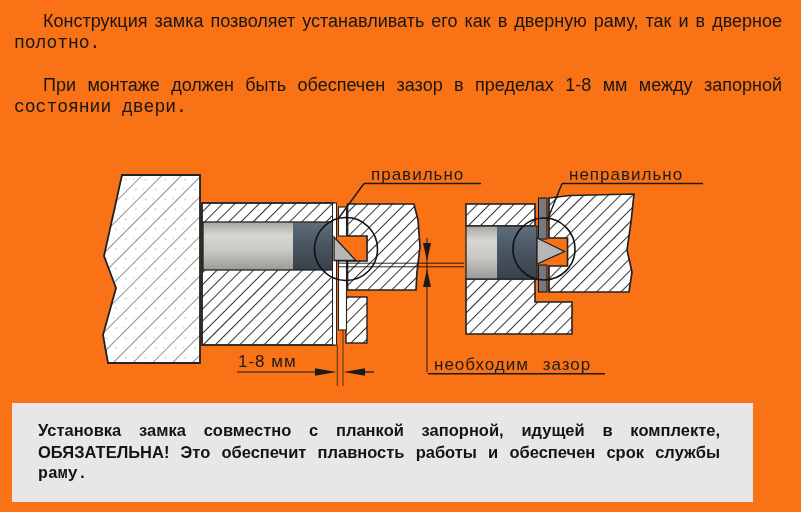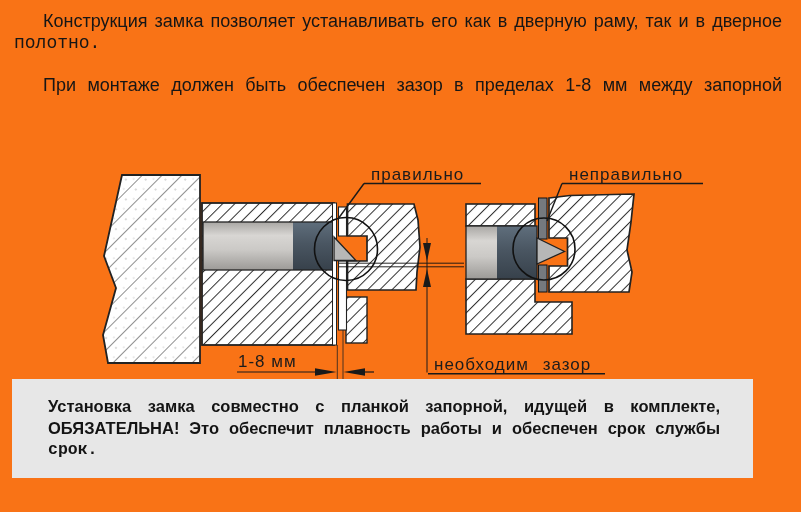--- a/index.html
+++ b/index.html
@@ -9,33 +9,34 @@
   .intro{position:absolute;left:14px;top:11px;width:768px;font-size:18px;line-height:21.7px;
          color:#161616;}
   .jline{text-align:justify;text-align-last:justify;white-space:normal;}
   .jlast{text-align:justify;text-align-last:left;font-family:Liberation Mono, monospace;}
   .indent{padding-left:29px;}
   .pgap{margin-top:21px;}
   
   .diagram-svg{position:absolute;left:0;top:0;width:801px;height:512px;}
   .dlabel{font-family:"Liberation Sans",sans-serif;font-size:17px;fill:#1c1c1c;letter-spacing:1px;}
   
-  .note{position:absolute;left:12px;top:379px;width:741px;height:99px;background:#e7e7e7;
-        box-sizing:border-box;padding:17px 33px 0 36px;font-size:16.5px;font-weight:bold;
+  .note{position:absolute;left:12px;top:403px;width:741px;height:99px;background:#e7e7e7;
+        box-sizing:border-box;padding:17px 33px 0 26px;font-size:16.5px;font-weight:bold;
         line-height:21.6px;color:#141414;}
 </style>
 </head>
 <body>
 
 <div class="page">
 
   <div class="intro">
     <div class="jline indent">Конструкция замка позволяет устанавливать его как в дверную раму, так и в дверное</div>
     <div class="jlast">полотно.</div>
     <div class="jline indent pgap">При монтаже должен быть обеспечен зазор в пределах 1-8 мм между запорной</div>
+    <div class="jlast">состоянии двери.</div>
   </div>
 
   <svg class="diagram-svg" viewBox="0 0 801 512">
     <defs>
       <pattern id="hatch" width="8.6" height="8.6" patternUnits="userSpaceOnUse" patternTransform="rotate(-45)">
         <rect width="8.6" height="8.6" fill="#ffffff"></rect>
         <line x1="0" y1="0.5" x2="8.6" y2="0.5" stroke="#2e2e2e" stroke-width="1"></line>
       </pattern>
       <pattern id="hatchLight" width="14" height="14" patternUnits="userSpaceOnUse" patternTransform="rotate(-45)">
         <rect width="14" height="14" fill="#ffffff"></rect>
@@ -136,16 +137,16 @@
         <text class="dlabel" x="569" y="180">неправильно</text>
         <line x1="562" y1="183.5" x2="703" y2="183.5" stroke="#1a1a1a" stroke-width="1.5"></line>
         <line x1="562" y1="183.5" x2="547" y2="221" stroke="#1a1a1a" stroke-width="1.4"></line>
       </g>
     </g>
   </svg>
 
   <div class="note">
     <div class="jline">Установка замка совместно с планкой запорной, идущей в комплекте,</div>
     <div class="jline">ОБЯЗАТЕЛЬНА! Это обеспечит плавность работы и обеспечен срок службы</div>
-    <div class="jlast">срок.</div>
+    <div class="jlast">раму.</div>
   </div>
 
 </div>
 
 </body></html>

